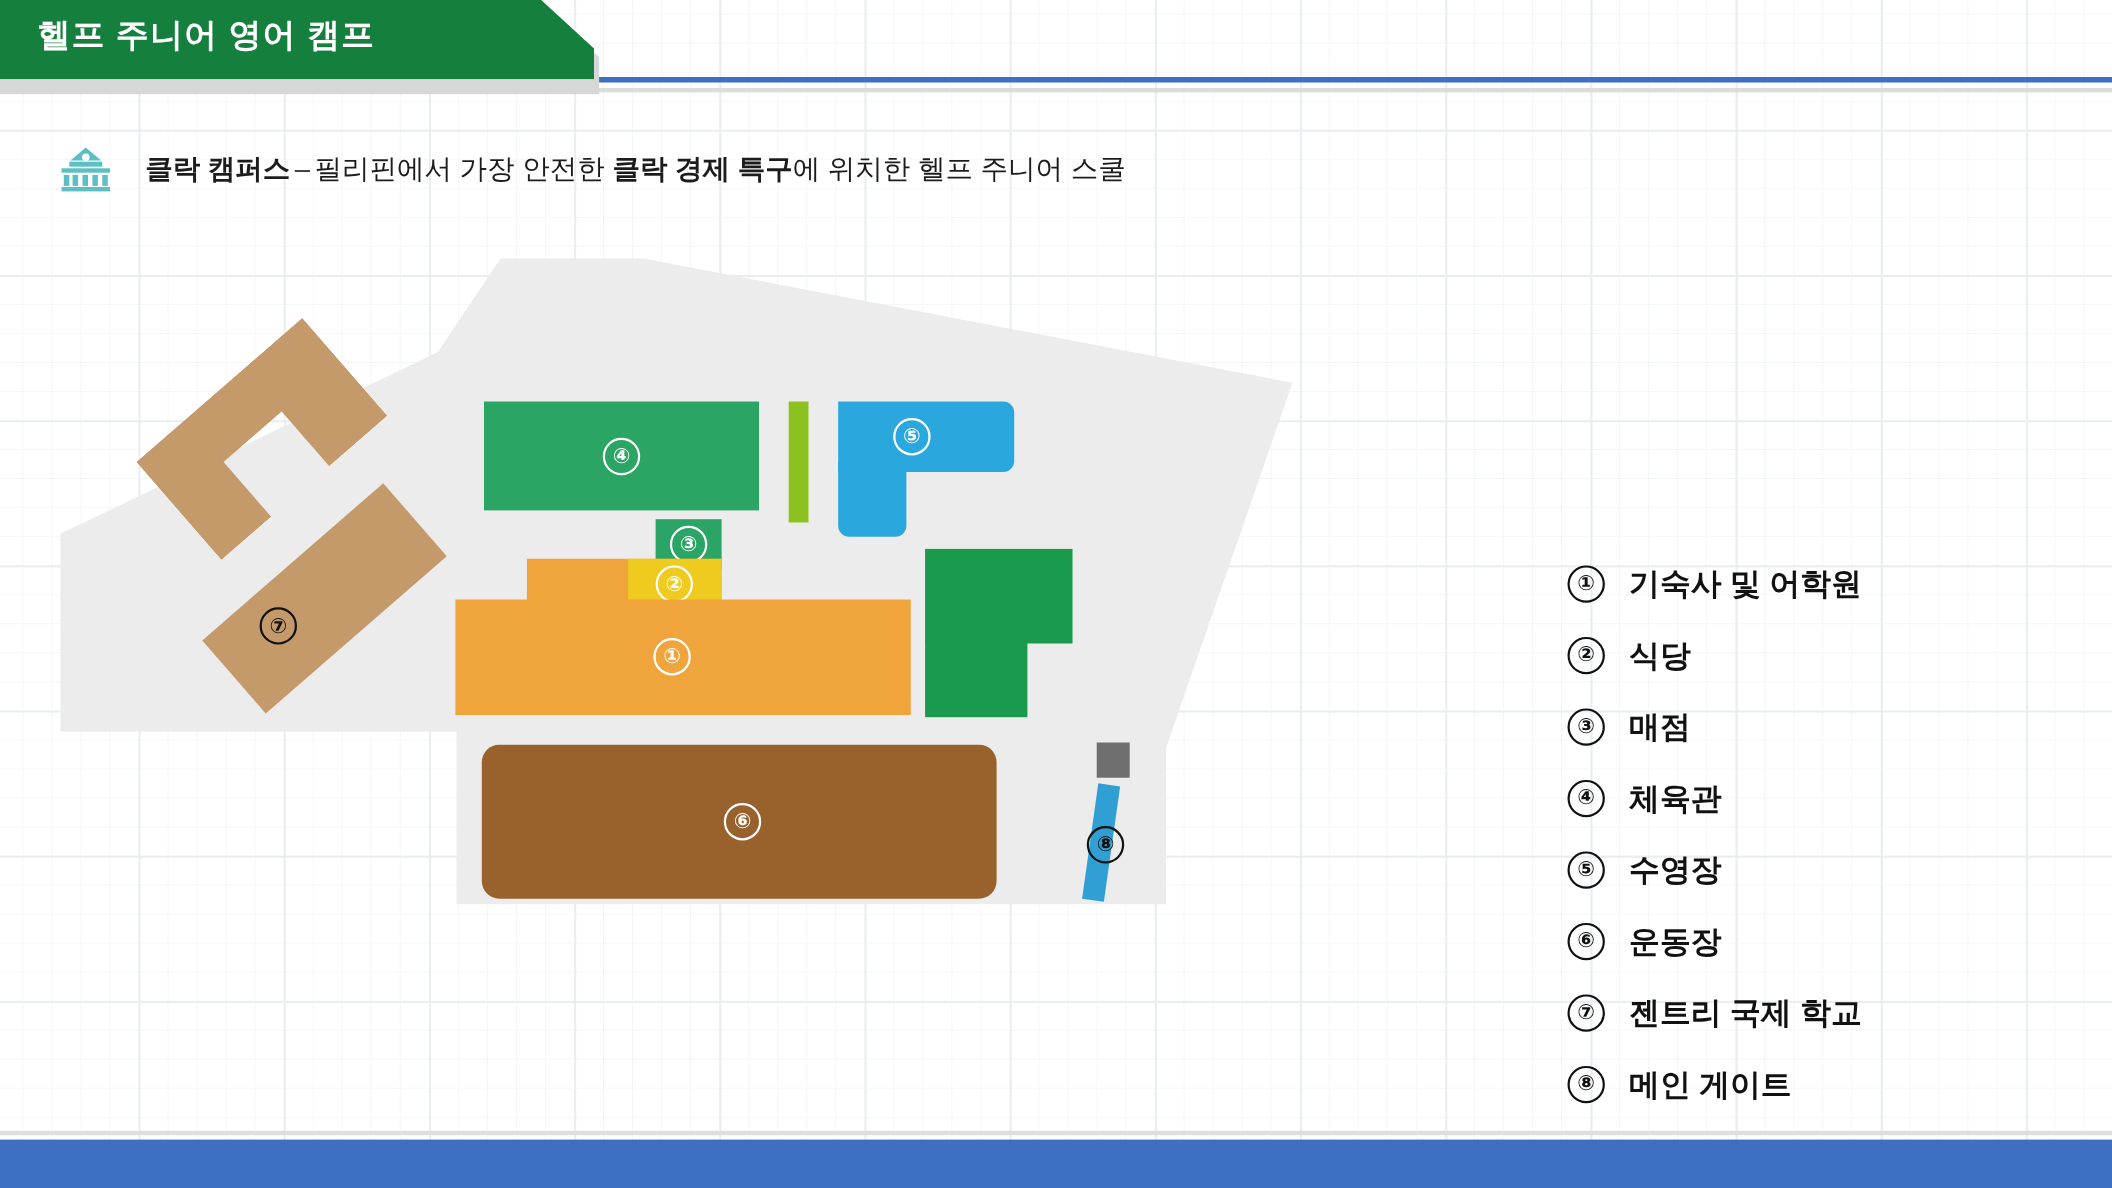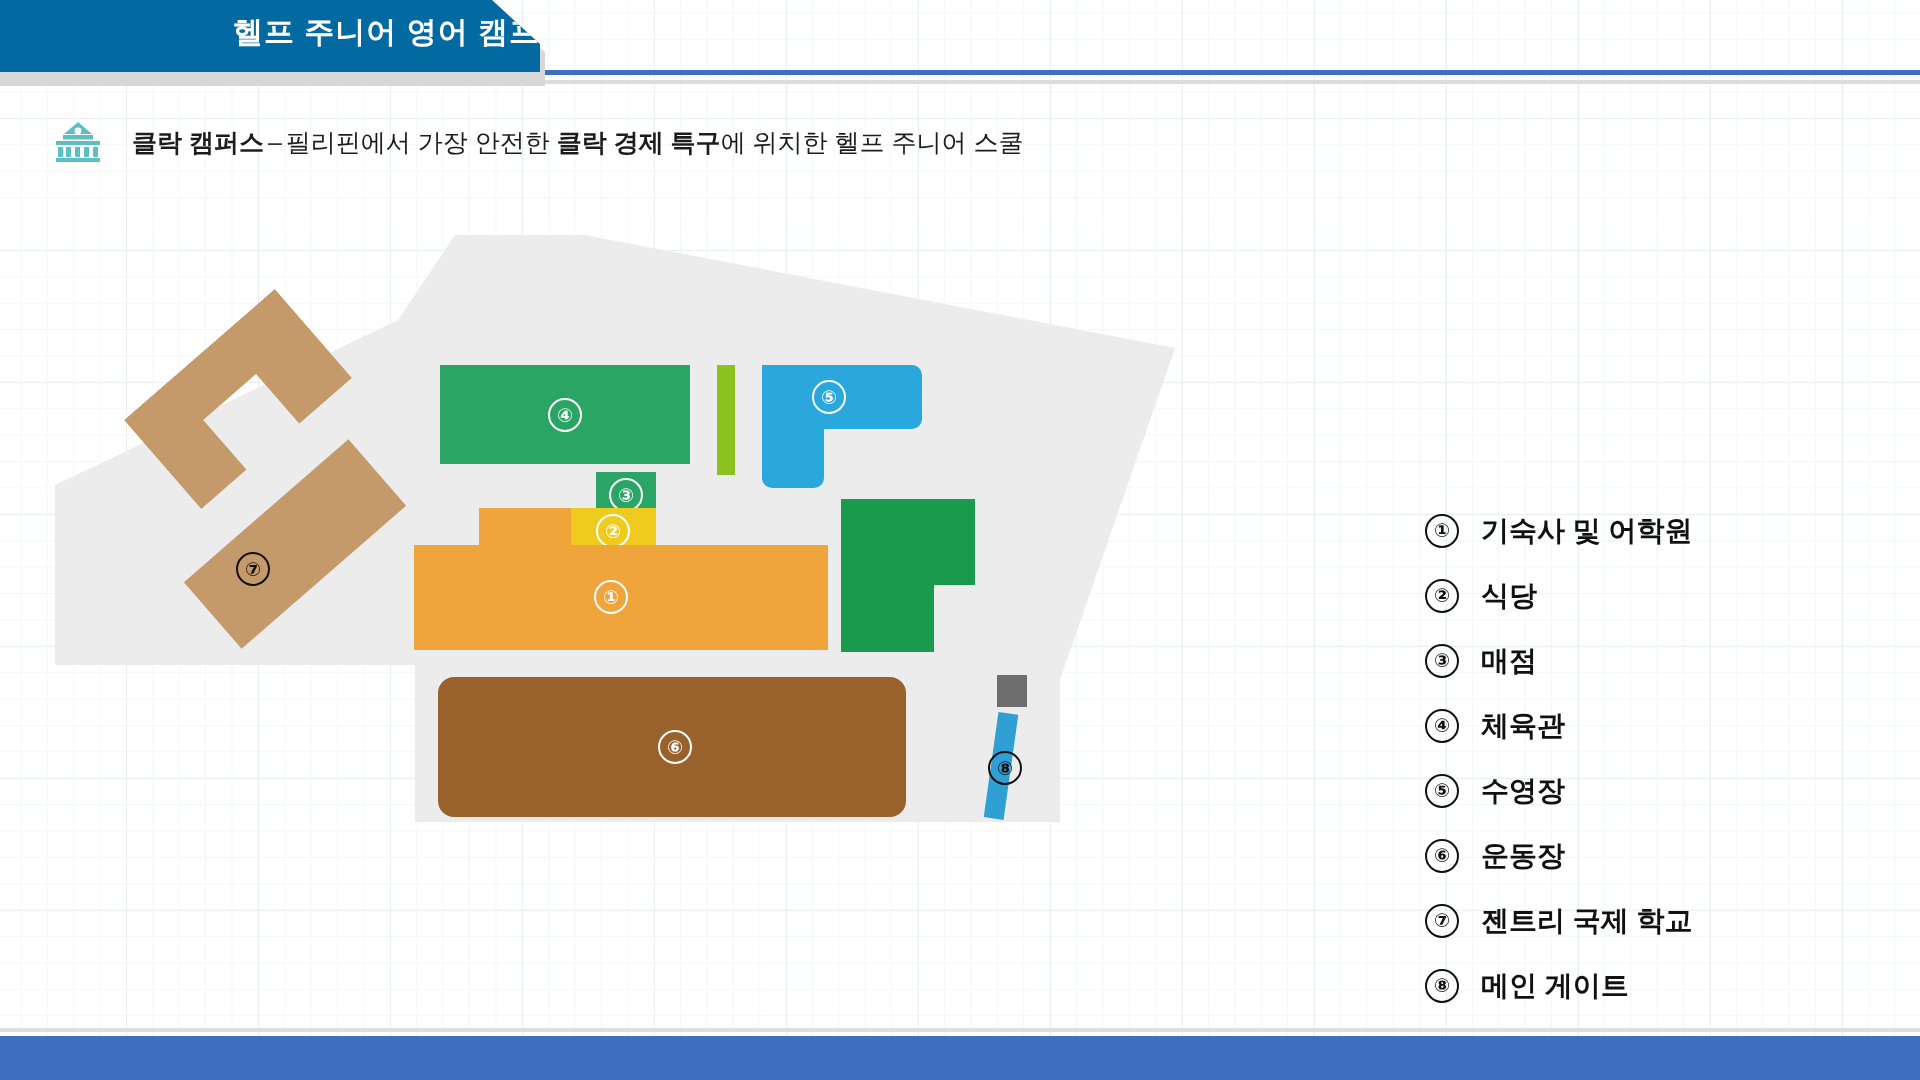--- a/index.html
+++ b/index.html
@@ -27,38 +27,38 @@
 
   
   #header{position:absolute;left:0;top:0;width:100%;height:92px;}
   #ribbon-shadow{
     position:absolute;left:0;top:6px;width:545px;height:80px;
     background:#d7d7d7;
     clip-path:polygon(0 0, 492px 0, 545px 46px, 545px 80px, 0 80px);
   }
   #ribbon{
     position:absolute;left:0;top:0;width:540px;height:80px;
-    background:#0369a1;
+    background:#15803d;
     clip-path:polygon(0 0, 492px 0, 540px 44px, 540px 72px, 0 72px);
-    display:flex;align-items:flex-start;justify-content:flex-end;
+    display:flex;align-items:flex-start;
   }
   #ribbon-title{
     color:#ffffff;font-size:30px;font-weight:bold;letter-spacing:1px;
     margin:12px 0 0 34px;white-space:nowrap;
   }
   #header-rule{
     position:absolute;left:520px;top:70px;right:0;height:5px;background:#3e6fc0;
   }
   #header-rule-shadow{
     position:absolute;left:470px;top:80px;right:0;height:4px;background:#dcdcdc;
   }
 
   
   #subtitle-row{
-    position:absolute;left:52px;top:120px;display:flex;align-items:center;gap:28px;
+    position:absolute;left:52px;top:132px;display:flex;align-items:center;gap:28px;
   }
   #school-icon{width:52px;height:44px;flex:none;}
   #subtitle-text{
     font-size:25px;color:#1c1c1c;white-space:nowrap;line-height:1.2;
   }
   #subtitle-text .b{font-weight:bold;}
   #subtitle-text .dash{font-weight:normal;color:#333;padding:0 4px;}
 
   
   #map{position:absolute;left:0;top:210px;width:1400px;height:800px;}

